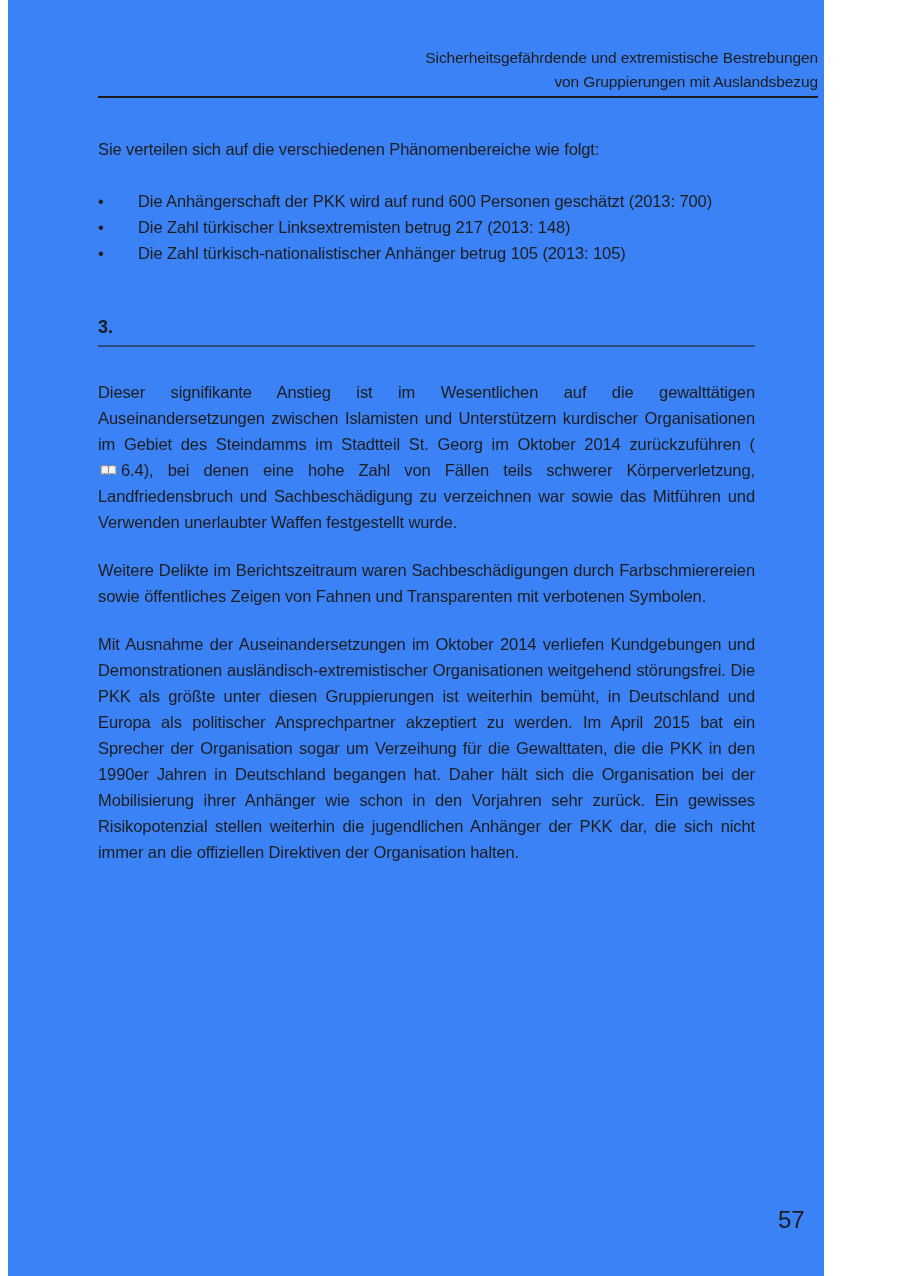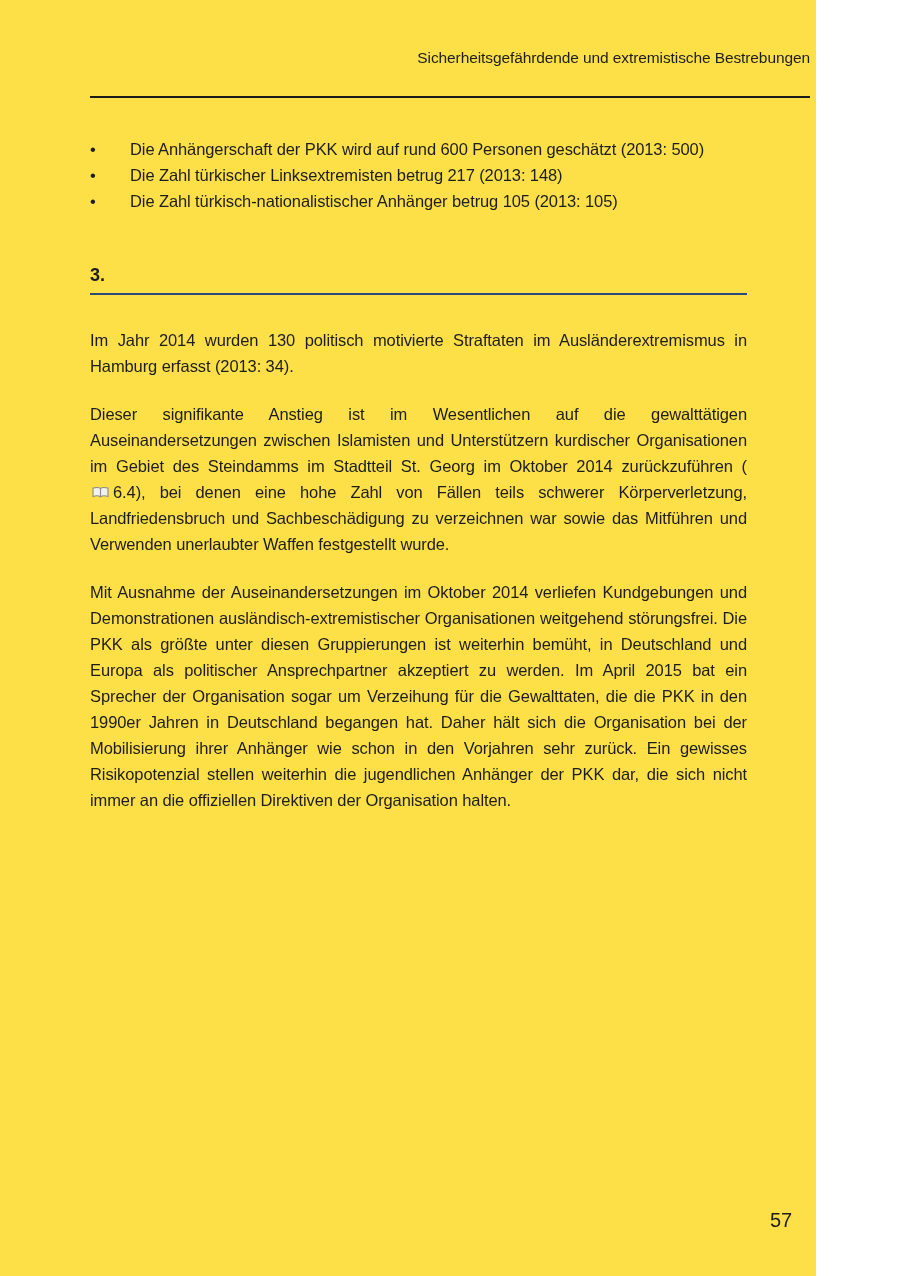--- a/index.html
+++ b/index.html
@@ -1,23 +1,24 @@
 <!DOCTYPE html>
 <html><head>
 <meta charset="utf-8">
 <style>
   html, body { margin: 0; padding: 0; background: #ffffff; }
   .page {
     position: relative;
     width: 816px;
     height: 1276px;
-    background: #fde047;
+    background: #3b82f6;
     overflow: hidden;
     font-family: "Liberation Sans", sans-serif;
     color: #1d1d1d;
+    margin-left: 8px;
   }
   .doc-header {
     position: absolute;
     top: 46px;
     left: 90px;
     width: 720px;
     text-align: right;
     font-size: 15.5px;
     line-height: 24px;
     color: #1d1d1d;
@@ -77,67 +78,69 @@
   .ref { white-space: nowrap; }
   .book-icon {
     display: inline-block;
     vertical-align: -1px;
     margin: 0 4px 0 2px;
   }
   .page-number {
     position: absolute;
     left: 770px;
     top: 1208px;
-    font-size: 20px;
+    font-size: 24px;
     line-height: 24px;
     color: #1d1d1d;
   }
 </style>
 </head>
 <body>
 
 <div class="page">
 
   <header class="doc-header">
     <div>Sicherheitsgefährdende und extremistische Bestrebungen</div>
+    <div>von Gruppierungen mit Auslandsbezug</div>
   </header>
 
   <div class="header-rule"></div>
 
   <div class="side-tab"></div>
 
   <main class="content">
 
+    <p class="intro">Sie verteilen sich auf die verschiedenen Phänomenbereiche wie folgt:</p>
 
     <ul class="bullets">
       <li class="bullet">
         <span class="dot">•</span>
-        <span class="btxt">Die Anhängerschaft der PKK wird auf rund 600 Personen geschätzt (2013: 500)</span>
+        <span class="btxt">Die Anhängerschaft der PKK wird auf rund 600 Personen geschätzt (2013: 700)</span>
       </li>
       <li class="bullet">
         <span class="dot">•</span>
         <span class="btxt">Die Zahl türkischer Linksextremisten betrug 217 (2013: 148)</span>
       </li>
       <li class="bullet">
         <span class="dot">•</span>
         <span class="btxt">Die Zahl türkisch-nationalistischer Anhänger betrug 105 (2013: 105)</span>
       </li>
     </ul>
 
     <h2 class="section">
       <span class="sec-num">3.</span>
     </h2>
 
-    <p class="para">Im Jahr 2014 wurden 130 politisch motivierte Straftaten im Ausländerextremismus in Hamburg erfasst (2013: 34).</p>
 
     <p class="para"><span>Dieser signifikante Anstieg ist im Wesentlichen auf die gewalttätigen Auseinandersetzungen zwischen Islamisten und Unterstützern kurdischer Organisationen im Gebiet des Steindamms im Stadtteil St. Georg im Oktober 2014 zurückzuführen (</span><span class="ref"><svg class="book-icon" width="17" height="13" viewBox="0 0 20 14" aria-hidden="true">
             <path d="M10 2.2 C8 0.7 4.8 0.8 1.2 1.8 L1.2 11.6 C4.8 10.6 8 10.6 10 12.2 C12 10.6 15.2 10.6 18.8 11.6 L18.8 1.8 C15.2 0.8 12 0.7 10 2.2 Z" fill="#f2f2f2" stroke="#8a8a8a" stroke-width="1.3"></path>
             <line x1="10" y1="2.2" x2="10" y2="12.2" stroke="#8a8a8a" stroke-width="1.3"></line>
           </svg><span>6.4</span></span><span>), bei denen eine hohe Zahl von Fällen teils schwerer Körperverletzung, Landfriedensbruch und Sachbeschädigung zu verzeichnen war sowie das Mitführen und Verwenden unerlaubter Waffen festgestellt wurde.</span></p>
 
+    <p class="para">Weitere Delikte im Berichtszeitraum waren Sachbeschädigungen durch Farbschmierereien sowie öffentliches Zeigen von Fahnen und Transparenten mit verbotenen Symbolen.</p>
 
     <p class="para">Mit Ausnahme der Auseinandersetzungen im Oktober 2014 verliefen Kundgebungen und Demonstrationen ausländisch-extremistischer Organisationen weitgehend störungsfrei. Die PKK als größte unter diesen Gruppierungen ist weiterhin bemüht, in Deutschland und Europa als politischer Ansprechpartner akzeptiert zu werden. Im April 2015 bat ein Sprecher der Organisation sogar um Verzeihung für die Gewalttaten, die die PKK in den 1990er Jahren in Deutschland begangen hat. Daher hält sich die Organisation bei der Mobilisierung ihrer Anhänger wie schon in den Vorjahren sehr zurück. Ein gewisses Risikopotenzial stellen weiterhin die jugendlichen Anhänger der PKK dar, die sich nicht immer an die offiziellen Direktiven der Organisation halten.</p>
 
   </main>
 
   <div class="page-number">57</div>
 
 </div>
 
 </body></html>

